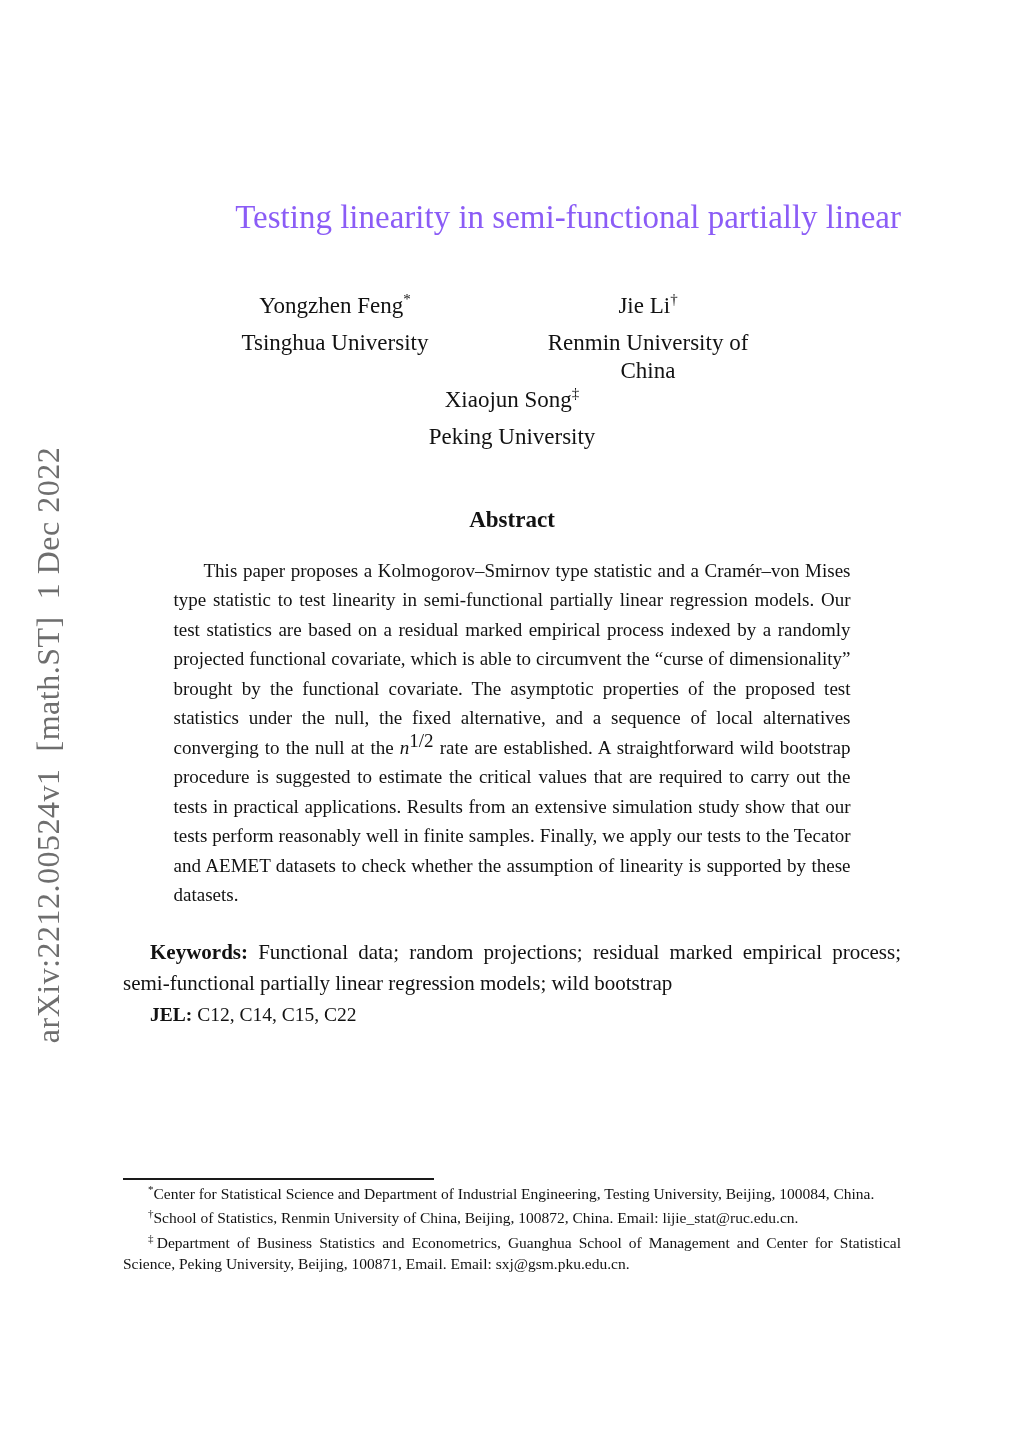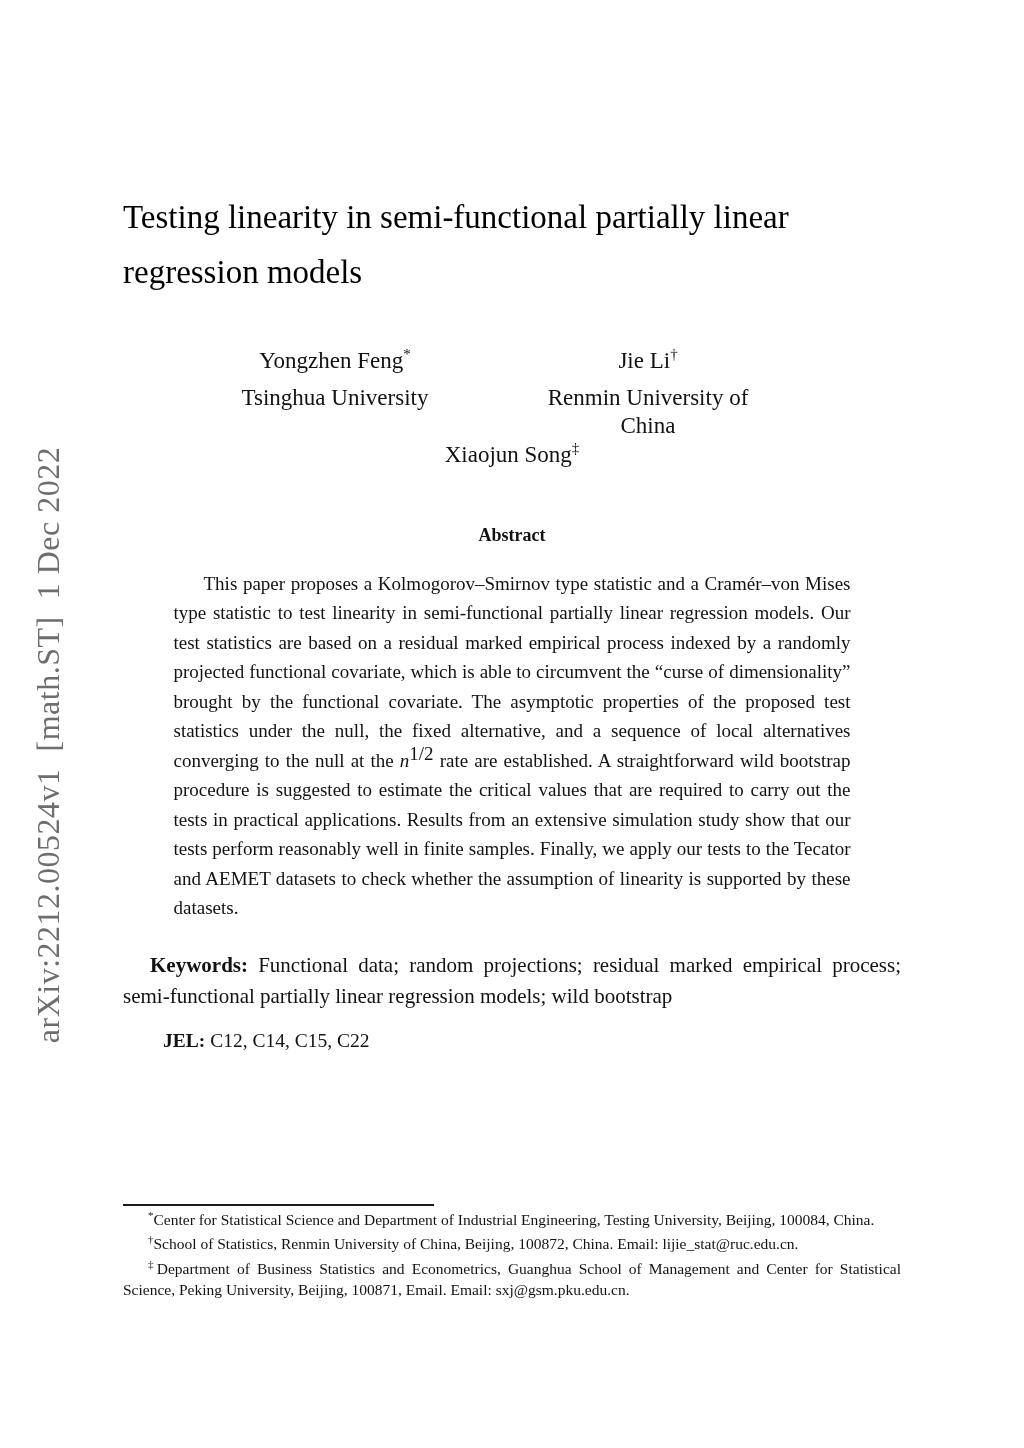--- a/index.html
+++ b/index.html
@@ -13,51 +13,51 @@
   .watermark {
     position: absolute; left: 48px; top: 745px;
     transform: translate(-50%, -50%) rotate(-90deg);
     font-size: 32px; letter-spacing: 0.5px;
     color: #6e6e6e; white-space: pre;
   }
 
   .content { position: absolute; left: 123px; top: 0; width: 778px; }
 
   .title {
-    margin-top: 190px; text-align: left;
-    font-size: 33px; line-height: 55px; font-weight: normal; color: #000000;
+    margin-top: 190px; text-align: right;
+    font-size: 33px; line-height: 55px; font-weight: normal; color: #8b5cf6;
   }
 
   .authors-row { position: relative; margin-top: 40px; height: 70px; }
   .author-col { position: absolute; top: 0; transform: translateX(-50%); text-align: center; }
   .author-col.a { left: 212px; }
   .author-col.b { left: 525px; }
   .author-center { margin-top: 24px; text-align: center; }
   .author-name { font-size: 23px; line-height: 28px; }
   .author-name sup { font-size: 15px; }
   .author-affil { font-size: 23px; line-height: 28px; margin-top: 9px; }
 
   .abstract-head {
     margin-top: 56px; text-align: center;
-    font-weight: bold; font-size: 18px;
+    font-weight: bold; font-size: 23px;
   }
   .abstract-body {
     width: 677px; margin: 23px auto 0 auto;
     font-size: 19px; line-height: 29.5px;
     text-align: justify; text-indent: 30px;
   }
   .abstract-body .mvar { font-style: italic; }
   .abstract-body sup { font-size: 19px; line-height: 0; }
 
   .kw {
     margin: 27px 0 0 0; font-size: 21px; line-height: 31px;
     text-align: justify; text-indent: 27px;
   }
   .kw b, .jel b { font-weight: bold; }
-  .jel { margin: 13px; font-size: 19.5px; line-height: 31px; text-indent: 27px; }
+  .jel { margin: 0; font-size: 19.5px; line-height: 31px; text-indent: 27px; }
 
   .fnrule {
     width: 311px; height: 0;
     border-top: 2px solid #1a1a1a;
     margin-top: 148px;
   }
   .fn {
     margin: 3px 0 0 0;
     font-size: 15.5px; line-height: 21.5px;
     text-align: justify; text-indent: 25px;
@@ -68,36 +68,36 @@
 <body>
 
 <div class="page">
 
   <div class="watermark">arXiv:2212.00524v1  [math.ST]  1 Dec 2022</div>
 
   <div class="content">
 
     <div class="title">
       <div>Testing linearity in semi-functional partially linear</div>
-      <div>regression models</div>
     </div>
 
     <div class="authors-row">
       <div class="author-col b">
         <div class="author-name"><span>Jie Li</span><sup>†</sup></div>
         <div class="author-affil">Renmin University of China</div>
       </div>
       <div class="author-col a">
         <div class="author-name"><span>Yongzhen Feng</span><sup>*</sup></div>
         <div class="author-affil">Tsinghua University</div>
       </div>
     </div>
 
     <div class="author-center">
       <div class="author-name"><span>Xiaojun Song</span><sup>‡</sup></div>
+      <div class="author-affil">Peking University</div>
     </div>
 
     <div class="abstract-head">Abstract</div>
 
     <p class="abstract-body"><span>This paper proposes a Kolmogorov–Smirnov type statistic and a Cramér–von Mises type statistic to test linearity in semi-functional partially linear regression models. Our test statistics are based on a residual marked empirical process indexed by a randomly projected functional covariate, which is able to circumvent the “curse of dimensionality” brought by the functional covariate. The asymptotic properties of the proposed test statistics under the null, the fixed alternative, and a sequence of local alternatives converging to the null at the </span><span class="mvar">n</span><sup>1/2</sup><span> rate are established. A straightforward wild bootstrap procedure is suggested to estimate the critical values that are required to carry out the tests in practical applications. Results from an extensive simulation study show that our tests perform reasonably well in finite samples. Finally, we apply our tests to the Tecator and AEMET datasets to check whether the assumption of linearity is supported by these datasets.</span></p>
 
     <p class="kw"><b>Keywords:</b><span> Functional data; random projections; residual marked empirical process; semi-functional partially linear regression models; wild bootstrap</span></p>
 
     <p class="jel"><b>JEL:</b><span> C12, C14, C15, C22</span></p>
 

